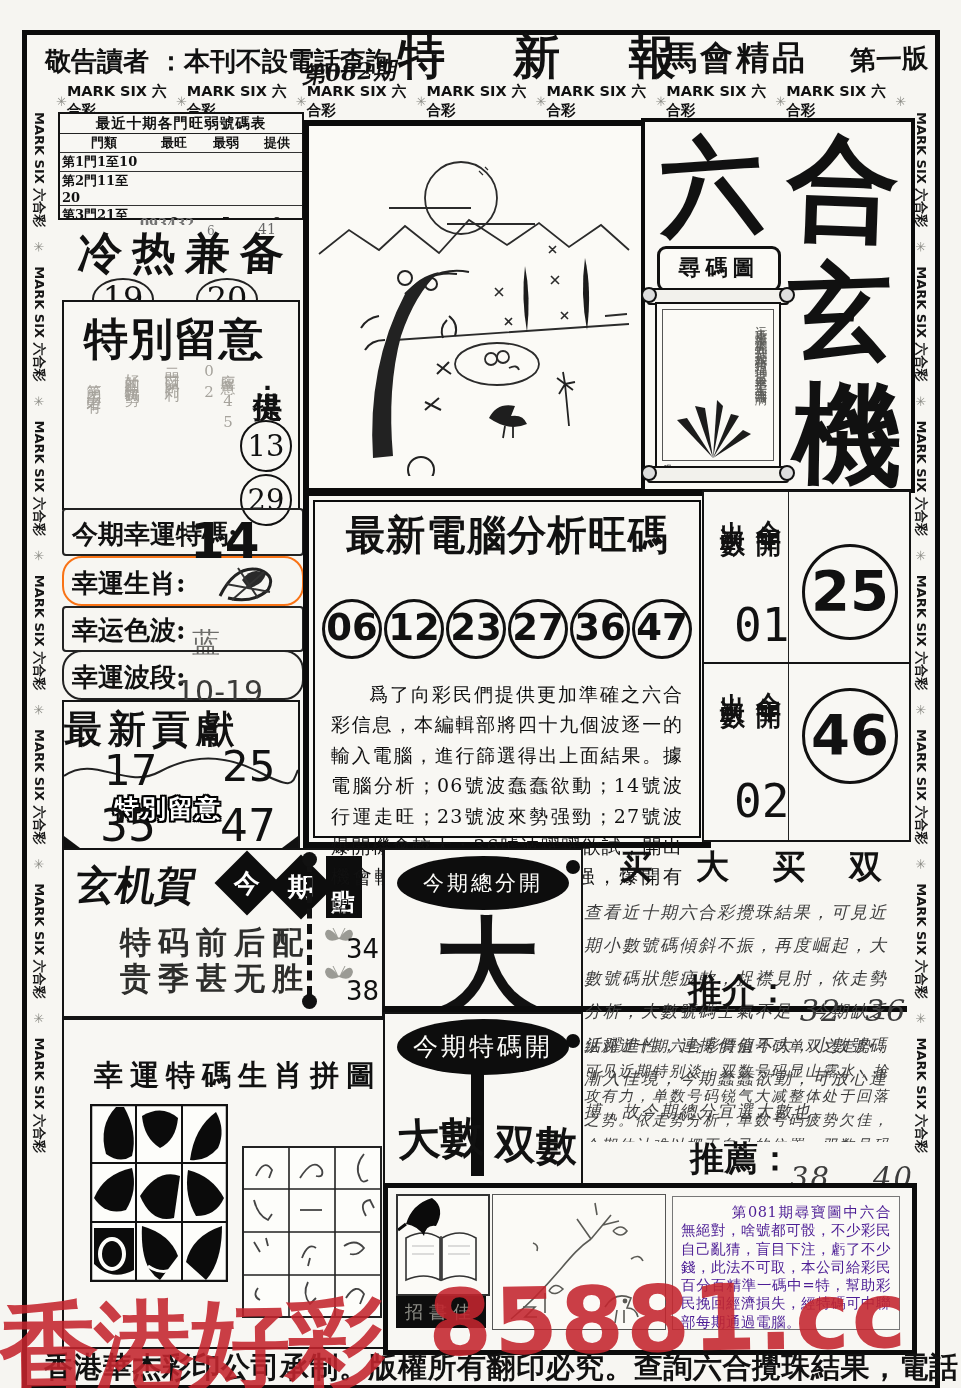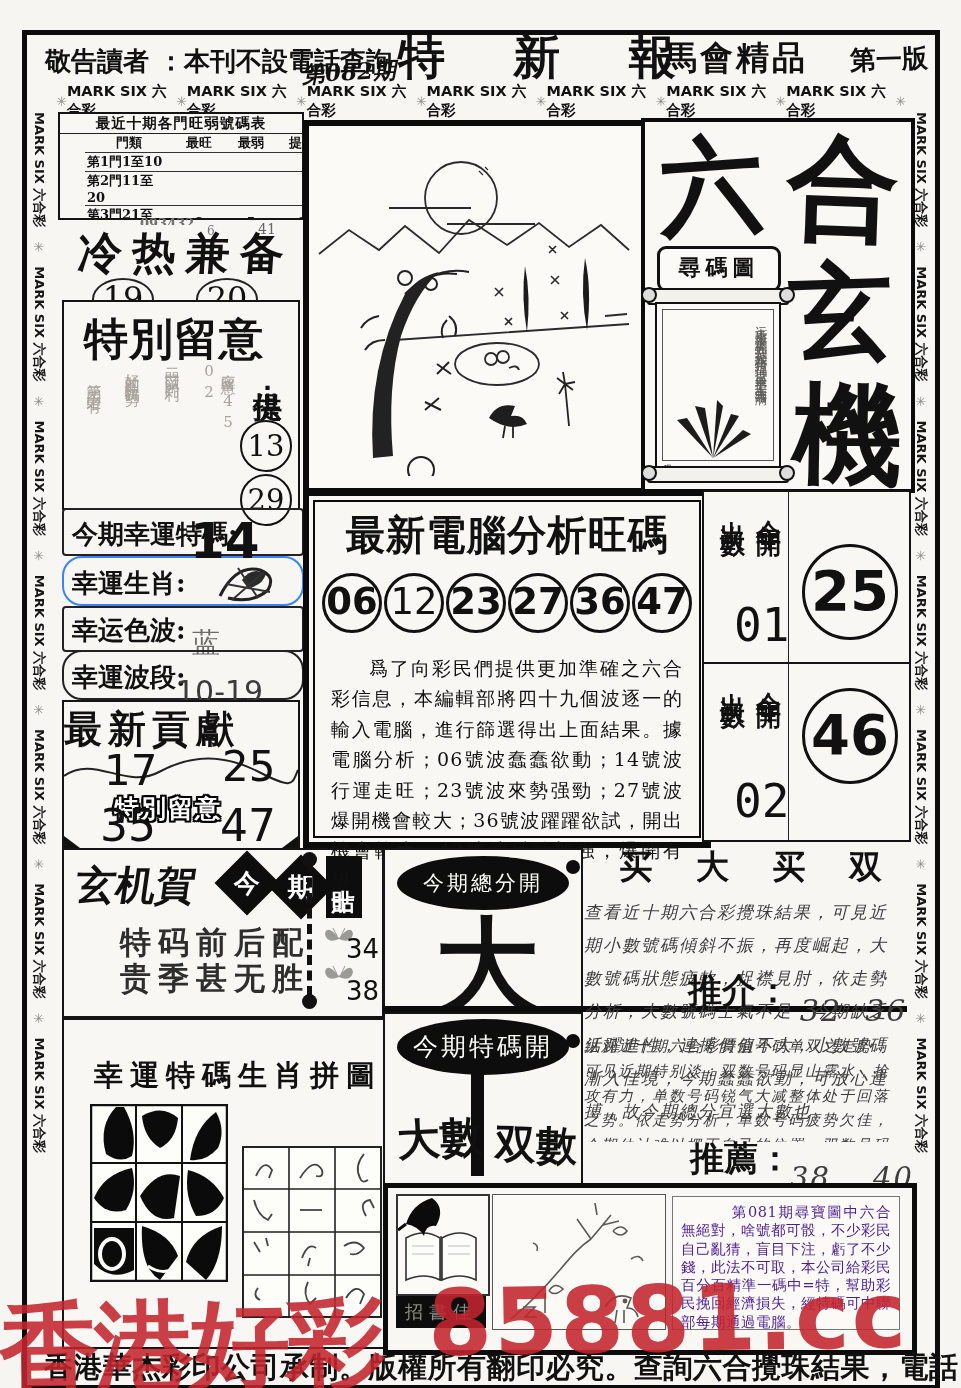--- a/index.html
+++ b/index.html
@@ -12,21 +12,21 @@
   .bx{border:2px solid #141414;background:#f8f7f3;}
   .vtx{writing-mode:vertical-rl;text-orientation:upright;}
   .circle{border:3px solid #111;border-radius:50%;text-align:center;background:#f8f7f3;}
   .ellipse{background:#0d0d0d;color:#fdfdfa;border-radius:50%;text-align:center;}
   .strip{position:absolute;height:26px;width:1233px;transform-origin:0 0;transform:rotate(90deg);
          display:flex;align-items:center;gap:14px;font-family:"DejaVu Sans","Liberation Sans",sans-serif;
          font-weight:bold;font-size:13px;white-space:nowrap;color:#161616;}
   .logo-row{position:absolute;left:56px;top:82px;width:850px;display:flex;justify-content:space-between;
             align-items:center;font-family:"DejaVu Sans","Liberation Sans",sans-serif;font-weight:bold;font-size:14.5px;}
   .sep{color:#8a8a84;font-size:13px;}
-  table.hc{border-collapse:collapse;font-size:13px;width:100%;margin-left:25px;}
+  table.hc{border-collapse:collapse;font-size:13px;width:100%;}
   table.hc td,table.hc th{border-bottom:1px solid #333;padding:0 2px;height:15px;text-align:center;font-weight:bold;}
   .outline-txt{color:#fff;font-weight:900;
     text-shadow:-2px 0 #000,2px 0 #000,0 -2px #000,0 2px #000,-2px -2px #000,2px 2px #000,-2px 2px #000,2px -2px #000;}
   .hand{font-style:italic;color:#3c3c3c;letter-spacing:2px;line-height:1.95;}
   .diamond{width:46px;height:46px;background:#0d0d0d;transform:rotate(45deg);display:inline-flex;
            align-items:center;justify-content:center;}
   .diamond span{transform:rotate(-45deg);color:#fff;font-weight:700;font-size:26px;}
   .wm{position:absolute;font-weight:900;opacity:.88;z-index:9;font-family:"DejaVu Sans","Liberation Sans",sans-serif;}
   svg{display:block;}
 </style>
@@ -145,21 +145,21 @@
     <div class="vtx" style="position:absolute;left:98px;top:55px;height:160px;font-size:15px;color:#a6a39c;letter-spacing:3px;">二門以第一門利</div>
     <div class="vtx" style="position:absolute;left:136px;top:60px;height:120px;font-size:15px;color:#a6a39c;letter-spacing:3px;">应留意 45 02</div>
     <div class="circle" style="position:absolute;right:6px;top:118px;width:48px;height:48px;border-width:2.5px;font-size:29px;line-height:48px;">13</div>
     <div class="circle" style="position:absolute;right:6px;top:172px;width:48px;height:48px;border-width:2.5px;font-size:29px;line-height:48px;">29</div>
   </div>
 
   <div class="abs" style="left:62px;top:508px;width:238px;height:44px;border:2px solid #222;border-radius:4px;">
     <span style="position:absolute;left:8px;top:7px;font-size:26px;font-weight:900;">今期幸運特碼:</span>
   </div>
   <div class="abs sans" style="left:190px;top:512px;font-size:50px;font-weight:700;z-index:2;">14</div>
-  <div class="abs" style="left:62px;top:556px;width:238px;height:46px;border:2px solid #3b82f6;border-radius:20px;">
+  <div class="abs" style="left:62px;top:556px;width:238px;height:46px;border:2px solid #f97316;border-radius:20px;">
     <span style="position:absolute;left:8px;top:8px;font-size:26px;font-weight:900;">幸運生肖:</span>
     <svg width="72" height="58" viewBox="0 0 72 58" style="position:absolute;right:18px;top:-4px;">
       <path d="M8,42 Q24,10 48,16 Q64,22 56,36 Q40,50 16,44" fill="none" stroke="#222" stroke-width="3"></path>
       <path d="M30,26 Q40,12 54,20 Q50,32 36,34 Z" fill="#2a2a2a"></path>
       <path d="M14,30 L58,38 M20,46 L52,18 M26,14 L46,44" stroke="#333" stroke-width="2" fill="none"></path>
     </svg>
   </div>
   <div class="abs" style="left:62px;top:606px;width:238px;height:42px;border:2px solid #222;border-radius:4px;">
     <span style="position:absolute;left:8px;top:5px;font-size:26px;font-weight:900;">幸运色波:</span>
     <span style="position:absolute;left:128px;top:16px;font-size:28px;color:#4a4a48;opacity:.8;">蓝</span>
@@ -281,23 +281,23 @@
       <g fill="none" stroke="#222" stroke-width="1.8">
         <path d="M196,300 l-2,12 m10,-12 l0,12"></path>
         <path d="M250,268 l6,-10 m0,0 l8,6 m-8,-6 l-8,-6 m8,6 l-2,-12 m2,12 l10,-2 M256,258 l4,42"></path>
       </g>
       <circle cx="112" cy="344" r="13" fill="none" stroke="#222" stroke-width="2"></circle>
     </svg>
   </div>
 
   <div class="abs" style="left:303px;top:490px;width:396px;height:346px;border:6px solid #0b0b0b;outline:2px solid #0b0b0b;outline-offset:-12px;background:#f8f7f3;">
     <div style="text-align:center;margin-top:12px;font-size:41px;font-weight:900;letter-spacing:1px;transform:scaleX(.96);">最新電腦分析旺碼</div>
-    <div style="display:flex;justify-content:center;gap:2px;margin-top:10px;">
+    <div style="display:flex;justify-content:center;gap:2px;margin-top:36px;">
       <div class="circle sans" style="width:54px;height:54px;font-size:37px;line-height:52px;font-weight:700;">06</div>
-      <div class="circle sans" style="width:54px;height:54px;font-size:37px;line-height:52px;font-weight:400;">12</div>
+      <div class="circle sans" style="width:54px;height:54px;font-size:37px;line-height:52px;font-weight:700;">12</div>
       <div class="circle sans" style="width:54px;height:54px;font-size:37px;line-height:52px;font-weight:700;">23</div>
       <div class="circle sans" style="width:54px;height:54px;font-size:37px;line-height:52px;font-weight:700;">27</div>
       <div class="circle sans" style="width:54px;height:54px;font-size:37px;line-height:52px;font-weight:700;">36</div>
       <div class="circle sans" style="width:54px;height:54px;font-size:37px;line-height:52px;font-weight:700;">47</div>
     </div>
     <div style="margin:20px 22px 0 22px;font-size:19px;line-height:1.6;text-align:justify;text-indent:2em;letter-spacing:1px;">爲了向彩民們提供更加準確之六合彩信息，本編輯部將四十九個波逐一的輸入電腦，進行篩選得出上面結果。據電腦分析；06號波蠢蠢欲動；14號波行運走旺；23號波來勢强勁；27號波爆開機會較大；36號波躍躍欲試，開出機會較大；43號波后勁加强，爆開有望。</div>
   </div>
 
   <div class="abs" style="left:641px;top:118px;width:266px;height:367px;border:4px solid #0b0b0b;background:#f9f8f4;">
     <div style="position:absolute;left:14px;top:-4px;font-size:104px;font-weight:900;transform:rotate(-4deg);">六</div>

